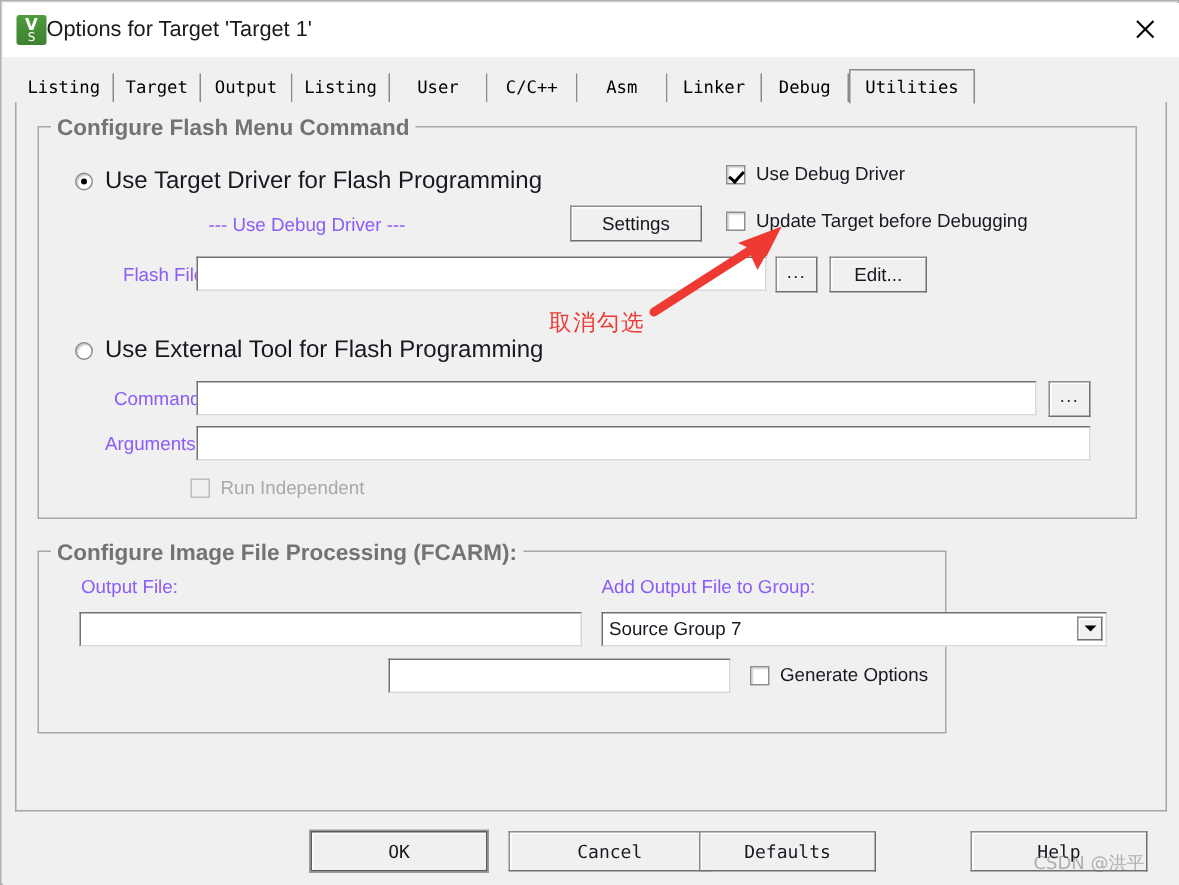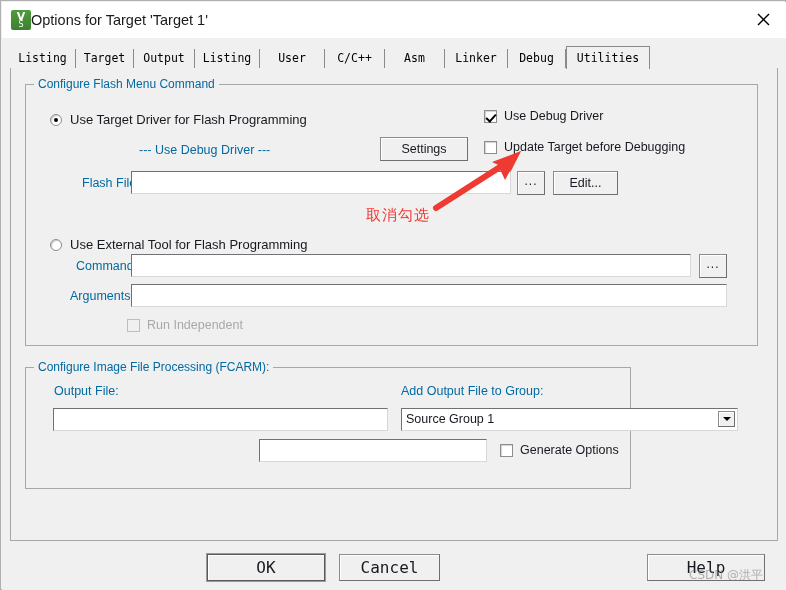--- a/index.html
+++ b/index.html
@@ -144,30 +144,31 @@
     box-sizing: border-box;
     border: 1px solid #a8a8a8;
     background: transparent;
   }
   .group-title {
     position: absolute;
     top: -8px;
     left: 8px;
     background: #f0f0f0;
     padding: 0 4px;
-    font-size: 12px;
-    color: #0369a1;
-    white-space: nowrap;
+    font-size: 15px;
+    color: #737373;
+    white-space: nowrap;
+    font-weight: bold;
   }
 
   
   .lbl {
     position: absolute;
     font-size: 12.5px;
-    color: #0369a1;
+    color: #8b5cf6;
     white-space: nowrap;
     line-height: 15px;
   }
 
   
   .radio-row {
     position: absolute;
     display: flex;
     align-items: center;
     cursor: default;
@@ -186,21 +187,21 @@
   .radio.checked::after {
     content: "";
     position: absolute;
     left: 3px; top: 3px;
     width: 4px; height: 4px;
     border-radius: 50%;
     background: #000000;
   }
   .radio-row .rlabel {
     margin-left: 8px;
-    font-size: 13px;
+    font-size: 16px;
     color: #16191f;
   }
 
   
   .check-row {
     position: absolute;
     display: flex;
     align-items: center;
     cursor: default;
     white-space: nowrap;
@@ -266,21 +267,21 @@
     font-size: 12.5px;
     color: #16191f;
     cursor: default;
     white-space: nowrap;
     display: flex;
     align-items: center;
     justify-content: center;
   }
   .btn.mono {
     font-family: "DejaVu Sans Mono", monospace;
-    font-size: 16px;
+    font-size: 12px;
   }
   .btn.default {
     border: 1px solid #5a5a5a;
     box-shadow: inset 1px 1px 0 #ffffff, 0 0 0 1px #9a9a9a;
   }
   .btn .dots {
     letter-spacing: 1px;
     font-size: 12px;
     position: relative;
     top: -2px;
@@ -416,21 +417,21 @@
           <span class="clabel">Update Target before Debugging</span>
         </div>
 
         <div class="lbl" style="left:56px; top:91px;">Flash File:</div>
         <div class="tinput" style="left:105px; top:86px; width:380px; height:23px;" placeholder=""></div>
         <div class="btn" style="left:491px; top:86px; width:28px; height:24px;">
             <span class="dots">...</span>
           </div>
         <div class="btn" style="left:527px; top:86px; width:65px; height:24px;">Edit...</div>
 
-        <div class="radio-row" style="left:24px; top:152px;align-items:center;">
+        <div class="radio-row" style="left:24px; top:140px;align-items:center;">
           <span class="radio"></span>
           <span class="rlabel">Use External Tool for Flash Programming</span>
         </div>
 
         <div class="lbl" style="left:50px; top:174px;">Command:</div>
         <div class="tinput" style="left:105px; top:169px; width:560px; height:23px;" placeholder=""></div>
         <div class="btn" style="left:673px; top:169px; width:28px; height:24px;">
             <span class="dots">...</span>
           </div>
 
@@ -444,39 +445,40 @@
       </div>
 
       <div class="groupbox" style="left:14px; top:299px; width:606px; height:122px;">
         <div class="group-title">Configure Image File Processing (FCARM):</div>
 
         <div class="lbl" style="left:28px; top:16px;">Output File:</div>
         <div class="tinput" style="left:27px; top:40px; width:335px; height:23px;" placeholder=""></div>
 
         <div class="lbl" style="left:375px; top:16px;">Add Output File  to Group:</div>
         <div class="combo" style="left:375px; top:40px; width:337px; height:23px;">
-          <span>Source Group 1</span>
+          <span>Source Group 7</span>
           <span class="combo-arrow">
               <i></i>
             </span>
         </div>
 
         <div class="tinput" style="left:233px; top:71px; width:228px; height:23px;" placeholder=""></div>
 
         <div class="check-row" style="left:474px; top:75px;">
           <span class="cbox"></span>
           <span class="clabel">Generate Options</span>
         </div>
       </div>
 
     </div>
 
     <div id="bottombar">
       <div class="btn mono default" style="left:197px; top:8px; width:118px; height:27px;">OK</div>
-      <div class="btn mono" style="left:329px; top:8px; width:101px; height:27px;">Cancel</div>
+      <div class="btn mono" style="left:329px; top:8px; width:135px; height:27px;">Cancel</div>
+      <div class="btn mono" style="left:456px; top:8px; width:118px; height:27px;">Defaults</div>
       <div class="btn mono" style="left:637px; top:8px; width:118px; height:27px;">Help</div>
     </div>
 
   </div>
 
   <svg id="annotation-arrow" viewBox="0 0 110 70">
     <path d="M10 62 L88 12" stroke="#ee3a33" stroke-width="6" stroke-linecap="round" fill="none"></path>
     <path d="M95 5 L66 16 L85 25 Z" fill="#ee3a33"></path>
     <path d="M95 5 L79 34 L72 19 Z" fill="#ee3a33"></path>
   </svg>

